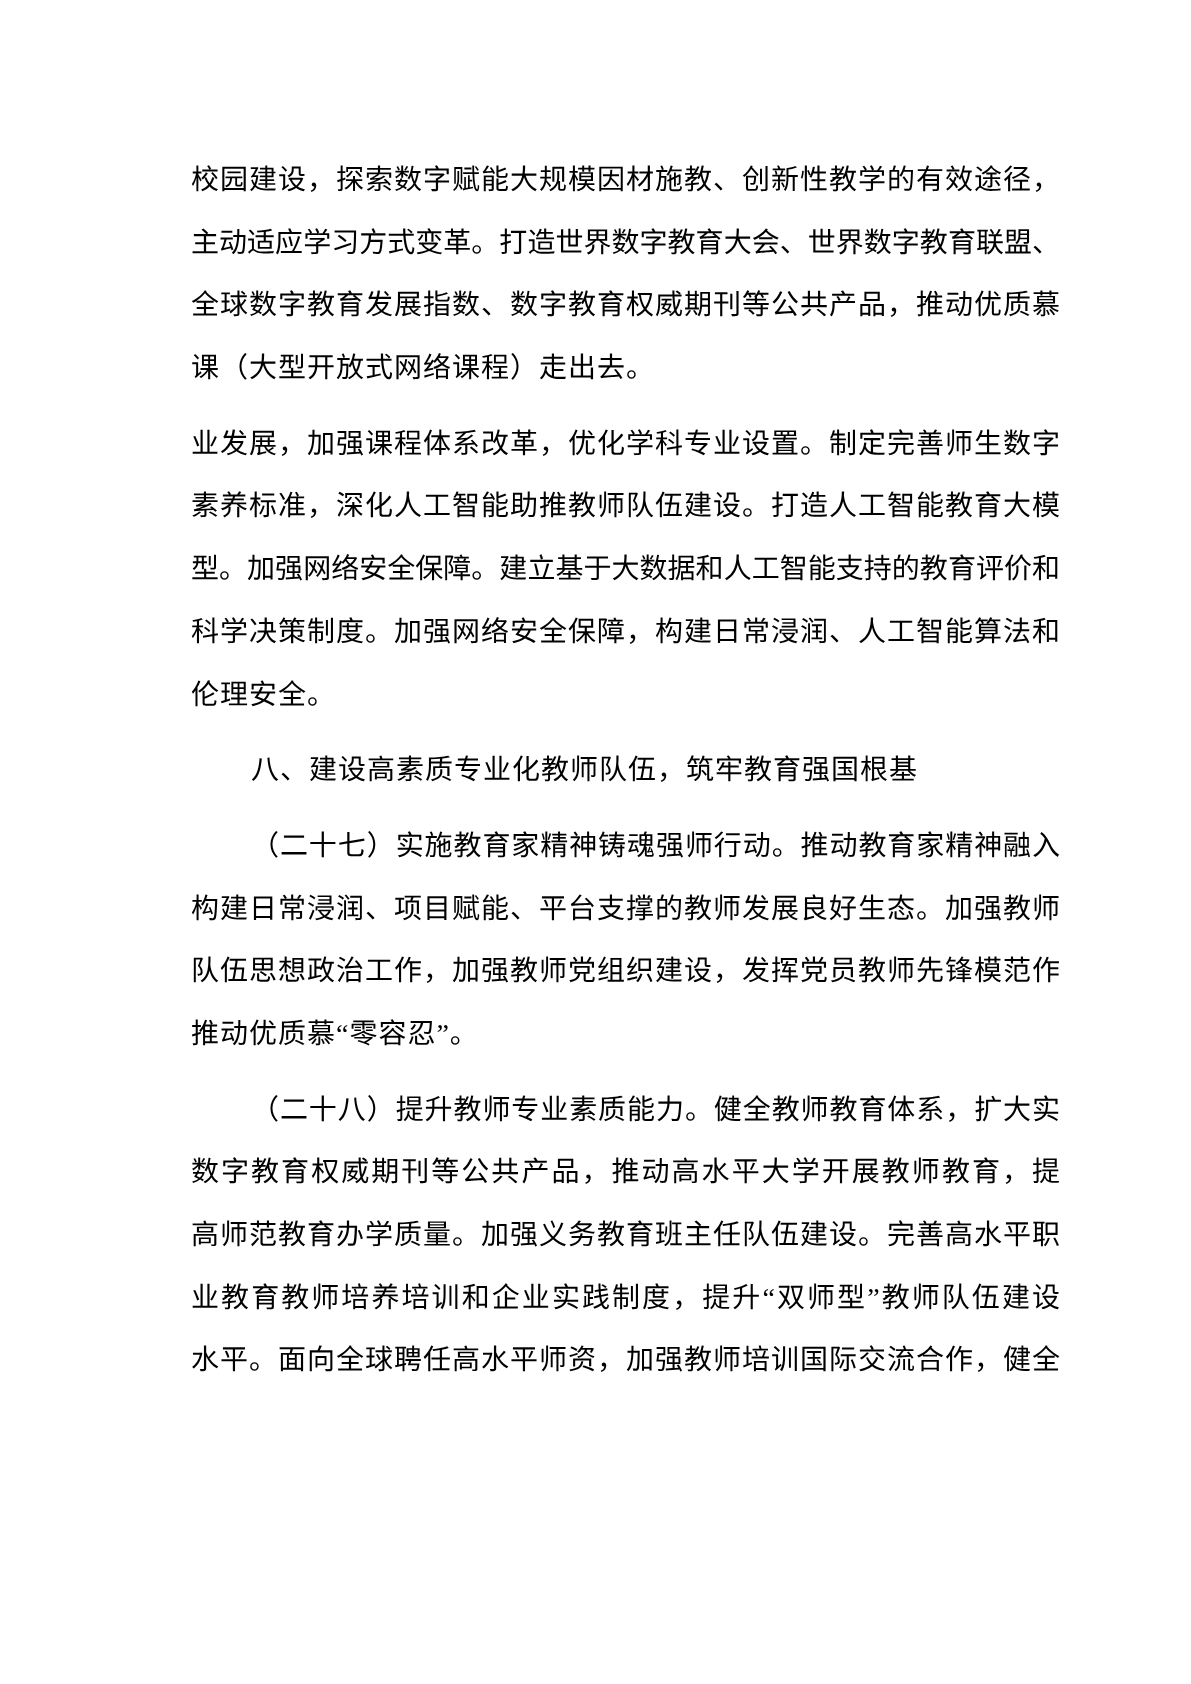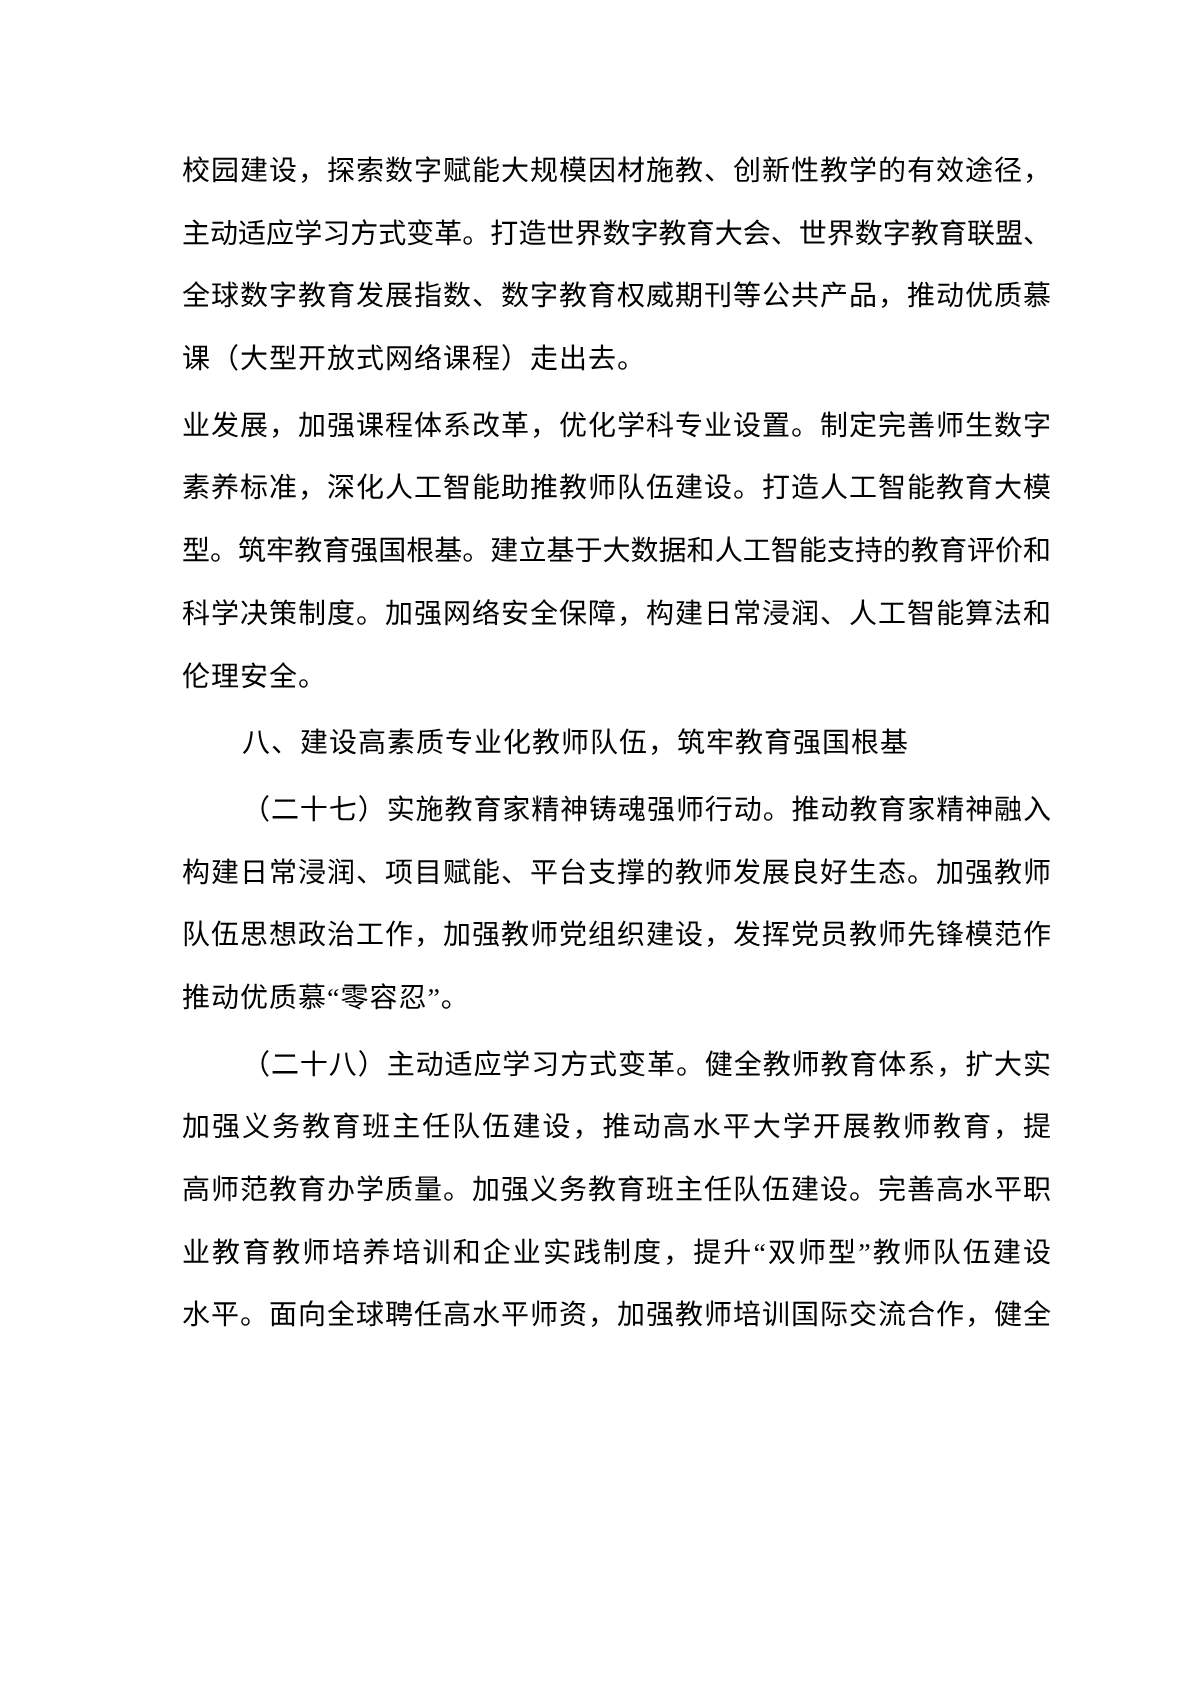--- a/index.html
+++ b/index.html
@@ -17,21 +17,21 @@
     overflow: hidden;
     font-family: "Liberation Serif", "DejaVu Serif", serif;
     color: #000000;
   }
   .doc-body {
     box-sizing: border-box;
     padding: 136px 0 0 178px;
     width: 1046px; 
   }
   .paragraph {
-    margin: 4px;
+    margin: 13px;
     padding: 0;
   }
   .line {
     width: 868px;
     font-size: 28px;
     line-height: 62.7px;
     height: 62.7px;
     letter-spacing: -1px;
     white-space: nowrap;
     overflow: visible;
@@ -63,34 +63,34 @@
   <section class="doc-body" id="doc-body" style="color: rgb(0, 0, 0); background: rgb(255, 255, 255);">
       <div class="paragraph">
         <div class="line full">校园建设，探索数字赋能大规模因材施教、创新性教学的有效途径，</div>
         <div class="line full">主动适应学习方式变革。打造世界数字教育大会、世界数字教育联盟、</div>
         <div class="line full">全球数字教育发展指数、数字教育权威期刊等公共产品，推动优质慕</div>
         <div class="line endline">课（大型开放式网络课程）走出去。</div>
       </div>
       <div class="paragraph">
         <div class="line full">业发展，加强课程体系改革，优化学科专业设置。制定完善师生数字</div>
         <div class="line full">素养标准，深化人工智能助推教师队伍建设。打造人工智能教育大模</div>
-        <div class="line full">型。筑牢教育强国根基。建立基于大数据和人工智能支持的教育评价和</div>
+        <div class="line full">型。加强网络安全保障。建立基于大数据和人工智能支持的教育评价和</div>
         <div class="line full">科学决策制度。加强网络安全保障，构建日常浸润、人工智能算法和</div>
         <div class="line endline">伦理安全。</div>
       </div>
       <div class="paragraph heading">
         <div class="line endline indent">八、建设高素质专业化教师队伍，筑牢教育强国根基</div>
       </div>
       <div class="paragraph">
         <div class="line full indent">（二十七）实施教育家精神铸魂强师行动。推动教育家精神融入</div>
         <div class="line full">构建日常浸润、项目赋能、平台支撑的教师发展良好生态。加强教师</div>
         <div class="line full">队伍思想政治工作，加强教师党组织建设，发挥党员教师先锋模范作</div>
         <div class="line endline">推动优质慕“零容忍”。</div>
       </div>
       <div class="paragraph">
-        <div class="line full indent">（二十八）主动适应学习方式变革。健全教师教育体系，扩大实</div>
-        <div class="line full">加强义务教育班主任队伍建设，推动高水平大学开展教师教育，提</div>
+        <div class="line full indent">（二十八）提升教师专业素质能力。健全教师教育体系，扩大实</div>
+        <div class="line full">数字教育权威期刊等公共产品，推动高水平大学开展教师教育，提</div>
         <div class="line full">高师范教育办学质量。加强义务教育班主任队伍建设。完善高水平职</div>
         <div class="line full">业教育教师培养培训和企业实践制度，提升“双师型”教师队伍建设</div>
         <div class="line full">水平。面向全球聘任高水平师资，加强教师培训国际交流合作，健全</div>
       </div>
     </section>
 </main>
 
 </body></html>

